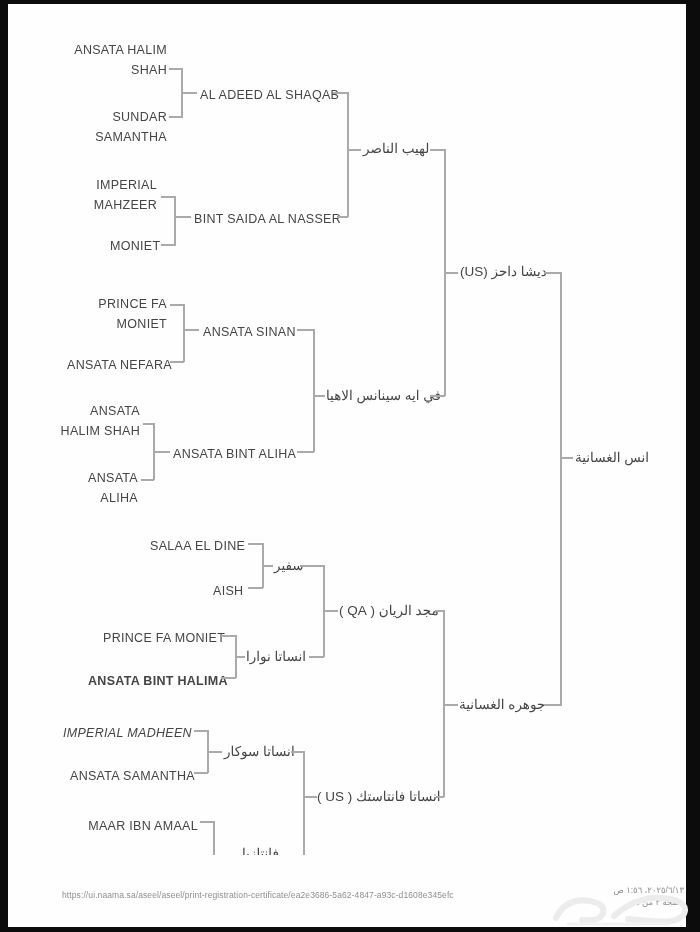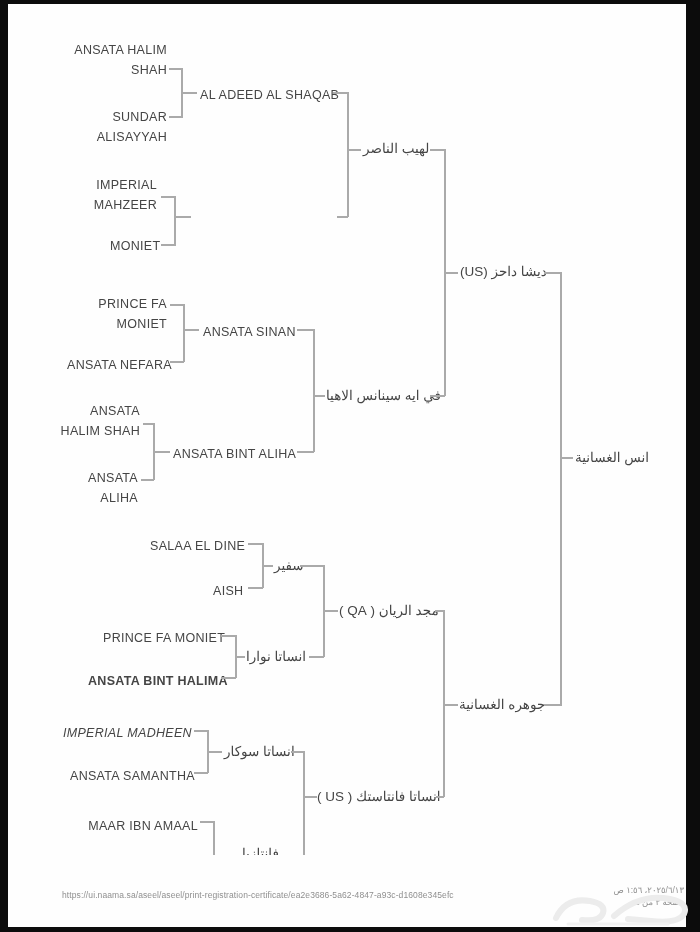--- a/index.html
+++ b/index.html
@@ -19,36 +19,37 @@
 </style>
 </head>
 <body>
 
 <div id="screen">
   <div id="page"></div>
 
   <div id="tree">
 
     <div class="en" style="left:67px;top:40px;width:100px;">ANSATA HALIM SHAH</div>
-    <div class="en" style="left:89px;top:107px;width:78px;">SUNDAR ALISAYYAH</div>
+    <div class="en" style="left:89px;top:107px;width:78px;">SUNDAR SAMANTHA</div>
     <div class="en" style="left:91px;top:175px;width:66px;">IMPERIAL MAHZEER</div>
     <div class="en nw" style="left:110px;top:236px;width:45px;">MONIET</div>
     <div class="en" style="left:95px;top:294px;width:72px;">PRINCE FA MONIET</div>
     <div class="en nw" style="left:67px;top:355px;width:100px;">ANSATA NEFARA</div>
     <div class="en" style="left:60px;top:401px;width:80px;">ANSATA HALIM SHAH</div>
     <div class="en" style="left:82px;top:468px;width:56px;">ANSATA ALIHA</div>
     <div class="en nw" style="left:150px;top:536px;width:93px;">SALAA EL DINE</div>
     <div class="en nw" style="left:213px;top:581px;width:30px;">AISH</div>
     <div class="en nw" style="left:103px;top:628px;width:115px;">PRINCE FA MONIET</div>
     <div class="en nw" style="left:88px;top:671px;width:130px;font-weight:bold;">ANSATA BINT HALIMA</div>
     <div class="en nw" style="left:63px;top:723px;width:128px;font-style:italic;">IMPERIAL MADHEEN</div>
     <div class="en nw" style="left:70px;top:766px;width:121px;">ANSATA SAMANTHA</div>
     <div class="en nw" style="left:88px;top:816px;width:110px;">MAAR IBN AMAAL</div>
 
     <div class="en nw" style="left:200px;top:85px;text-align:left;">AL ADEED AL SHAQAB</div>
+    <div class="en nw" style="left:194px;top:209px;text-align:left;">BINT SAIDA AL NASSER</div>
     <div class="en nw" style="left:203px;top:322px;text-align:left;">ANSATA SINAN</div>
     <div class="en nw" style="left:173px;top:444px;text-align:left;">ANSATA BINT ALIHA</div>
     <div class="ar" style="left:274px;top:557px;">سفير</div>
     <div class="ar" style="left:246px;top:648px;">انساتا نوارا</div>
     <div class="ar" style="left:224px;top:743px;">انساتا سوكار</div>
     <div class="ar" style="left:242px;top:845px;">فانتازيا</div>
 
     <div class="ar" style="left:363px;top:140px;">لهيب الناصر</div>
     <div class="ar" style="left:326px;top:387px;">في ايه سينانس الاهيا</div>
     <div class="ar" style="left:339px;top:602px;">مجد الريان ( QA )</div>

